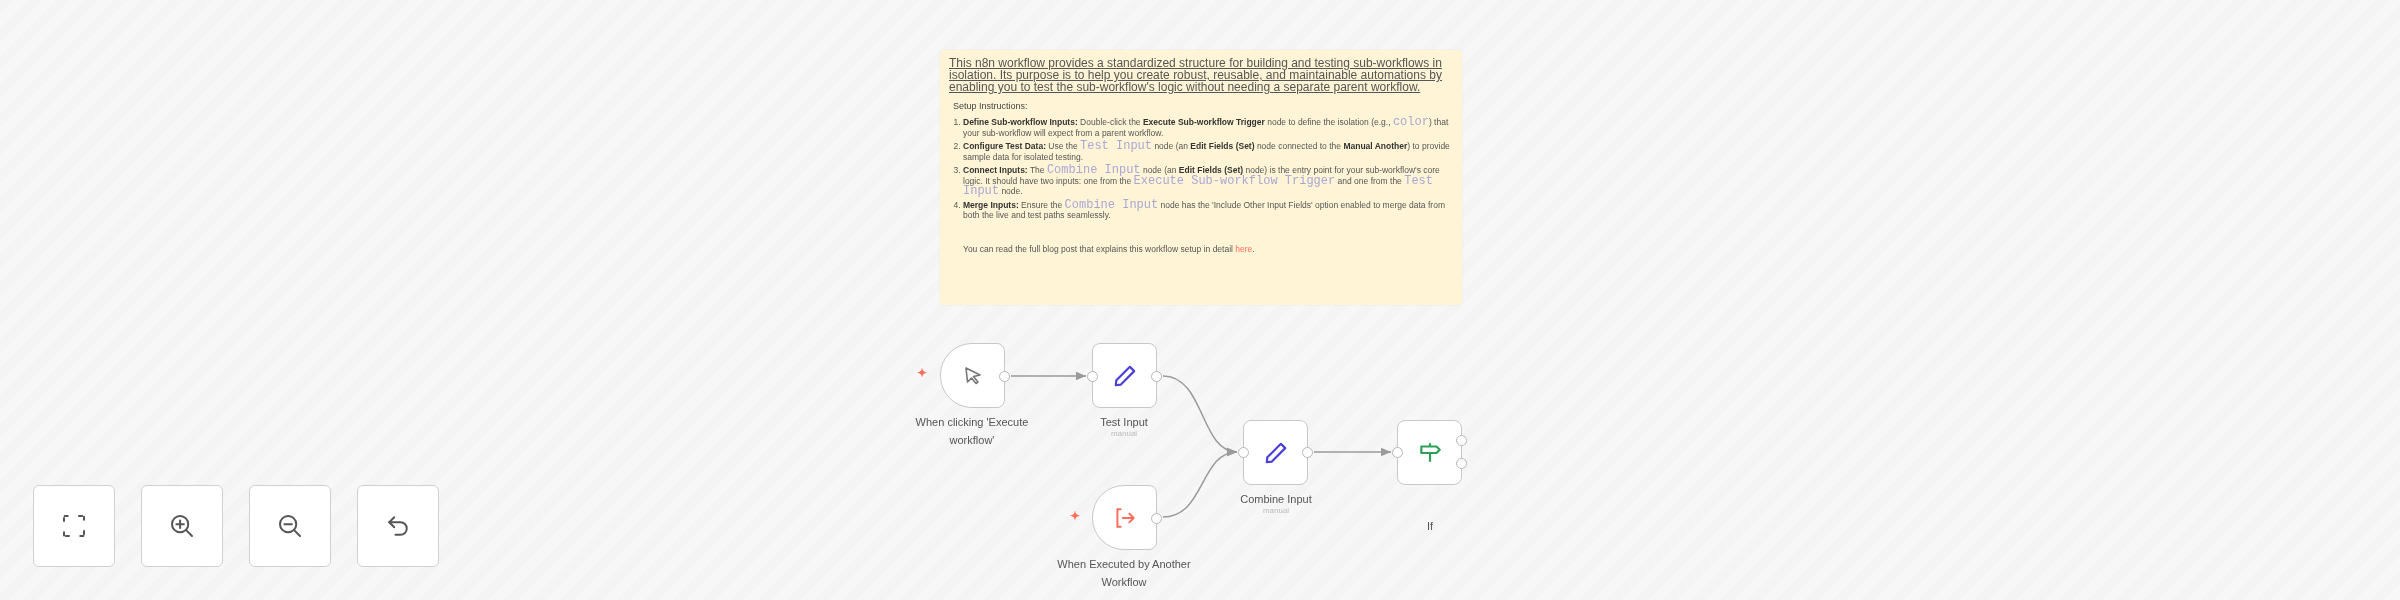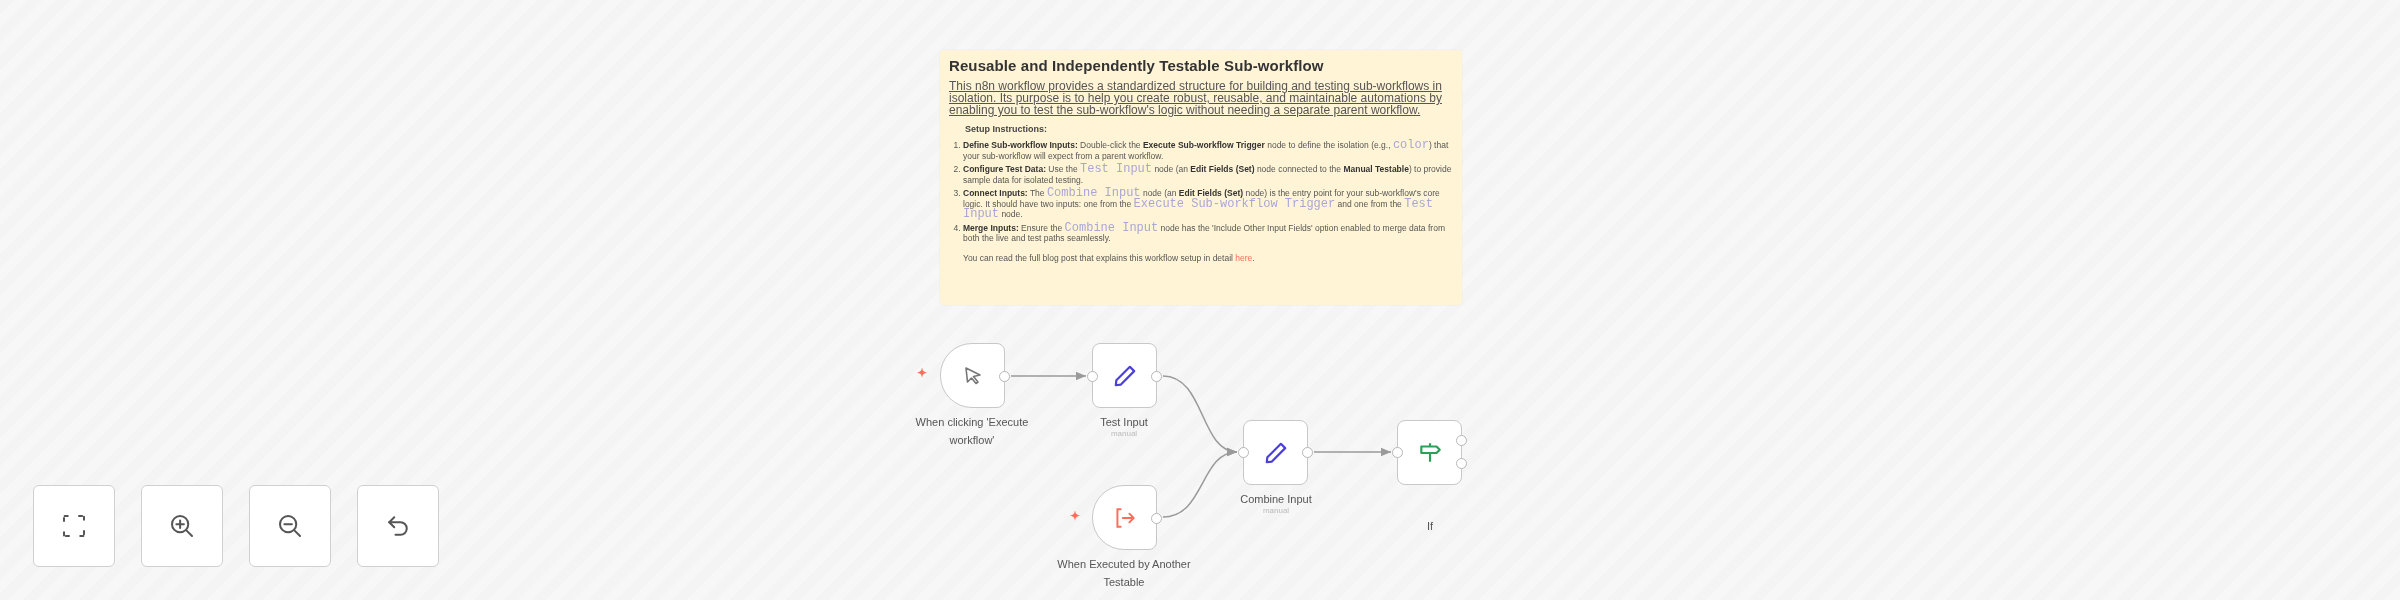--- a/index.html
+++ b/index.html
@@ -11,26 +11,26 @@
   }
   .canvas { position:absolute; inset:0; }
   .sticky {
     position:absolute; left:940px; top:50px; width:522px; height:255px;
     background:#fff5d6; border-radius:4px; box-sizing:border-box;
     padding:7px 9px; color:#555;
     box-shadow:0 0 0 1px rgba(0,0,0,0.02);
   }
   .sticky h1 { margin:0 0 6px 0; font-size:15px; color:#333; font-weight:bold; letter-spacing:0.1px; }
   .sticky p { margin:0 0 6px 0; font-size:12px; line-height:12px;text-decoration:underline; }
-  .sticky .setup { font-weight:bold; color:#444; font-size:9px; margin:8px 0 6px 16px; }
+  .sticky .setup { font-weight:normal; color:#444; font-size:9px; margin:8px 0 6px 4px; }
   .sticky ol { margin:0; padding-left:14px; font-size:8.5px; line-height:10.5px; }
   .sticky ol li { margin-bottom:3px; }
   .sticky b { color:#333; }
   .sticky code { font-family:"Liberation Mono", monospace; color:#a9a6d6; font-size:12px; }
-  .sticky .foot { margin-top:9px; padding-left:14px; font-size:8.5px; }
+  .sticky .foot { margin-top:23px; padding-left:14px; font-size:8.5px; }
   .sticky a { color:#ff6d5a; text-decoration:none; }
 
   .node {
     position:absolute; width:65px; height:65px; background:#fff;
     border:1.5px solid #c8c8c8; border-radius:8px; box-sizing:border-box;
     display:flex; align-items:center; justify-content:center;
   }
   .node.trigger { border-radius:32px 8px 8px 32px; }
   .handle {
     position:absolute; width:11px; height:11px; border-radius:50%;
@@ -49,26 +49,25 @@
     display:flex; align-items:center; justify-content:center; cursor:pointer;
   }
   svg.edges { position:absolute; left:0; top:0; }
 </style>
 </head>
 <body>
 
 <div class="canvas">
 
   <div class="sticky">
-    <h1>Reusable and Independently Testable Sub-workflow</h1>
     <p>This n8n workflow provides a standardized structure for building and testing sub-workflows in isolation. Its purpose is to help you create robust, reusable, and maintainable automations by enabling you to test the sub-workflow's logic without needing a separate parent workflow.</p>
     <div class="setup">Setup Instructions:</div>
     <ol>
       <li><b>Define Sub-workflow Inputs:</b><span> Double-click the </span><b>Execute Sub-workflow Trigger</b><span> node to define the isolation (e.g., </span><code>color</code><span>) that your sub-workflow will expect from a parent workflow.</span></li>
-      <li><b>Configure Test Data:</b><span> Use the </span><code>Test Input</code><span> node (an </span><b>Edit Fields (Set)</b><span> node connected to the </span><b>Manual Testable</b><span>) to provide sample data for isolated testing.</span></li>
+      <li><b>Configure Test Data:</b><span> Use the </span><code>Test Input</code><span> node (an </span><b>Edit Fields (Set)</b><span> node connected to the </span><b>Manual Another</b><span>) to provide sample data for isolated testing.</span></li>
       <li><b>Connect Inputs:</b><span> The </span><code>Combine Input</code><span> node (an </span><b>Edit Fields (Set)</b><span> node) is the entry point for your sub-workflow's core logic. It should have two inputs: one from the </span><code>Execute Sub-workflow Trigger</code><span> and one from the </span><code>Test Input</code><span> node.</span></li>
       <li><b>Merge Inputs:</b><span> Ensure the </span><code>Combine Input</code><span> node has the 'Include Other Input Fields' option enabled to merge data from both the live and test paths seamlessly.</span></li>
     </ol>
     <div class="foot"><span>You can read the full blog post that explains this workflow setup in detail </span><a>here</a><span>.</span></div>
   </div>
 
   <svg class="edges" width="2400" height="600">
     <defs>
       <marker id="arr" markerWidth="8" markerHeight="8" refX="7" refY="4" orient="auto">
         <path d="M0,1 L7,4 L0,7 Z" fill="#9a9a9a"></path>
@@ -121,21 +120,21 @@
   <div class="label" style="left:1360px;top:517px;">If</div>
 
   <span class="bolt" style="left:1070px;top:509px;">✦</span>
   <div class="node trigger" style="left:1092px;top:485px;">
     <svg width="26" height="26" viewBox="0 0 24 24">
       <path d="M8 4 L5 4 L5 20 L8 20" fill="none" stroke="#ff6d5a" stroke-width="1.8" stroke-linecap="round"></path>
       <path d="M10 12 L20 12 M16 8 L20 12 L16 16" fill="none" stroke="#ff6d5a" stroke-width="1.8" stroke-linecap="round" stroke-linejoin="round"></path>
     </svg>
     <span class="handle" style="right:-6px;top:27px;"></span>
   </div>
-  <div class="label" style="left:1054px;top:555px;">When Executed by Another Testable</div>
+  <div class="label" style="left:1054px;top:555px;">When Executed by Another Workflow</div>
 
   <div class="ctrl" style="left:33px;">
     <svg width="30" height="30" viewBox="0 0 24 24">
       <path d="M4 8 L4 4 L8 4 M16 4 L20 4 L20 8 M20 16 L20 20 L16 20 M8 20 L4 20 L4 16" fill="none" stroke="#555" stroke-width="1.6" stroke-dasharray="2.5 2" stroke-linecap="round"></path>
     </svg>
   </div>
   <div class="ctrl" style="left:141px;">
     <svg width="30" height="30" viewBox="0 0 24 24">
       <circle cx="10.5" cy="10.5" r="6.5" fill="none" stroke="#555" stroke-width="1.6"></circle>
       <path d="M15.5 15.5 L20 20 M10.5 7.5 L10.5 13.5 M7.5 10.5 L13.5 10.5" stroke="#555" stroke-width="1.6" stroke-linecap="round"></path>

